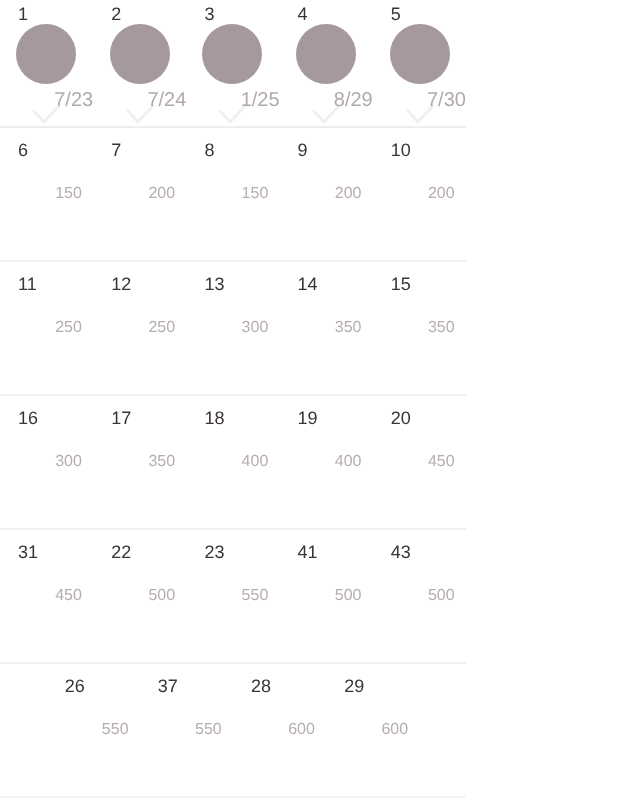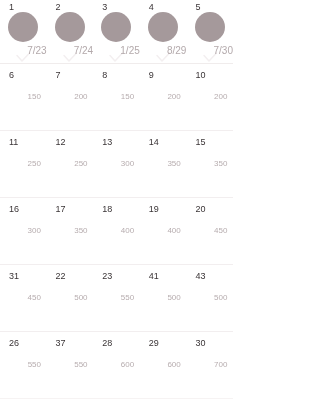--- a/index.html
+++ b/index.html
@@ -264,19 +264,15 @@
       <span class="value">550</span>
     </div>
     <div class="cell">
       <span class="daynum">28</span>
       <span class="value">600</span>
     </div>
     <div class="cell">
       <span class="daynum">29</span>
       <span class="value">600</span>
     </div>
-    <div class="cell">
-      <span class="daynum">30</span>
-      <span class="value">700</span>
-    </div>
   </div>
 
 </div>
 
 </body></html>

